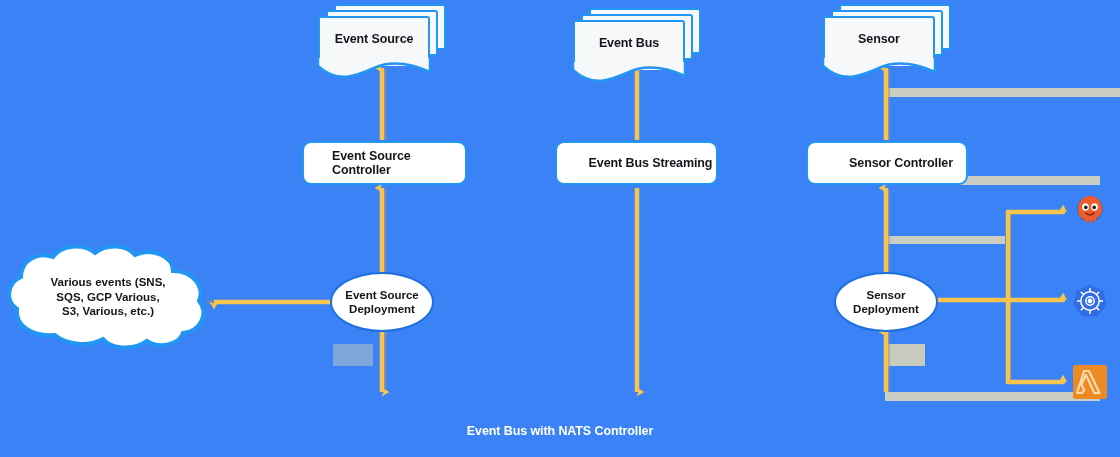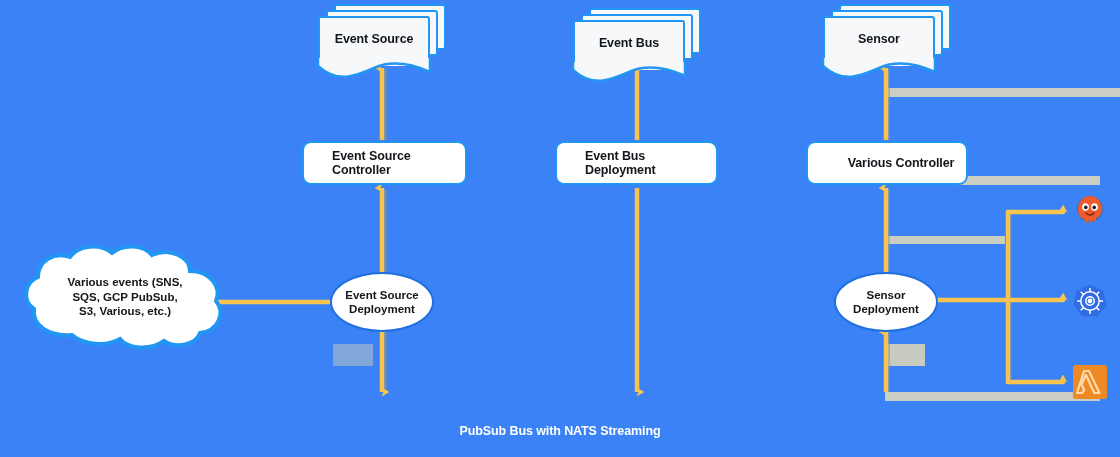--- a/index.html
+++ b/index.html
@@ -92,21 +92,21 @@
     font-size: 11.5px;
     font-weight: bold;
     color: #13161a;
     line-height: 1.22;
     text-align: center;
   }
 
   
   .cloud-wrap {
     position: absolute;
-    left: 20px; top: 243px;
+    left: 3px; top: 243px;
     width: 210px; height: 108px;
   }
   .cloud-text {
     position: absolute;
     left: 0; top: 0; width: 210px; height: 108px;
     display: flex; flex-direction: column;
     align-items: center; justify-content: center;
     font-size: 11.5px;
     font-weight: bold;
     color: #13161a;
@@ -245,38 +245,38 @@
     <svg class="wave" viewBox="0 0 112 22">
       <path d="M0 0 L0 8 C20 26 38 18 56 10 C74 2 94 6 112 14 L112 0 Z" fill="#f7f8f9" stroke="none"></path>
       <path d="M0 8 C20 26 38 18 56 10 C74 2 94 6 112 14" fill="none" stroke="#2196f3" stroke-width="2.5"></path>
       <line x1="0" y1="0" x2="0" y2="8" stroke="#2196f3" stroke-width="2.5"></line>
       <line x1="112" y1="0" x2="112" y2="14" stroke="#2196f3" stroke-width="2.5"></line>
     </svg>
     <div class="label">Event Bus</div>
   </div>
 
   <div class="ctrl" style="left:555px; top:141px; width:163px;">
-    <span>Event Bus Deployment</span>
+    <span>Event Bus Streaming</span>
   </div>
 
   <div class="stack" style="left:823px; top:4px;">
     <div class="sheet s3"></div>
     <div class="sheet s2"></div>
     <div class="sheet s1"></div>
     <svg class="wave" viewBox="0 0 112 22">
       <path d="M0 0 L0 8 C20 26 38 18 56 10 C74 2 94 6 112 14 L112 0 Z" fill="#f7f8f9" stroke="none"></path>
       <path d="M0 8 C20 26 38 18 56 10 C74 2 94 6 112 14" fill="none" stroke="#2196f3" stroke-width="2.5"></path>
       <line x1="0" y1="0" x2="0" y2="8" stroke="#2196f3" stroke-width="2.5"></line>
       <line x1="112" y1="0" x2="112" y2="14" stroke="#2196f3" stroke-width="2.5"></line>
     </svg>
     <div class="label">Sensor</div>
   </div>
 
   <div class="ctrl" style="left:806px; top:141px; width:162px;">
-    <span>Various Controller</span>
+    <span>Sensor Controller</span>
   </div>
 
   <div class="ellipse" style="left:834px; top:272px;">
     <span>Sensor</span>
     <span>Deployment</span>
   </div>
 
   <div class="cloud-wrap">
     <svg width="210" height="108" viewBox="0 0 210 108">
       <path d="M52 92
@@ -287,21 +287,21 @@
                C104 0 124 2 132 12
                C150 4 170 14 170 28
                C190 28 202 44 196 58
                C206 70 198 88 180 90
                C176 102 156 106 144 98
                C130 108 108 106 100 96
                C86 104 64 102 52 92 Z" fill="#ffffff" stroke="#2196f3" stroke-width="4"></path>
     </svg>
     <div class="cloud-text">
       <span>Various events (SNS,</span>
-      <span>SQS, GCP PubSub,</span>
+      <span>SQS, GCP Various,</span>
       <span>S3, Various, etc.)</span>
     </div>
   </div>
 
   <div class="icon-box" style="left:1072px; top:193px;">
     <svg width="36" height="36" viewBox="0 0 36 36">
       <circle cx="18" cy="16" r="13" fill="#3b6fb6"></circle>
       <path d="M18 3 C25 3 30 9 30 16 C30 21 27 24 24 25
                L24 29 L21 27 L19 31 L17 27 L14 30 L12 26
                C8 25 6 21 6 16 C6 9 11 3 18 3 Z" fill="#ef5b2b"></path>
@@ -336,16 +336,16 @@
     <svg width="36" height="36" viewBox="0 0 36 36">
       <rect x="1" y="1" width="34" height="34" rx="2.5" fill="#ed8a23"></rect>
       <path d="M11.5 7 L16.5 7 L27 29 L21.8 29 L13.8 11.6 L10 20 L12.5 25.6
                L10 29 L5.5 29 Z" fill="#f6b97a" opacity="0"></path>
       <path d="M12 7 L17 7 L27.5 29 L22.3 29 L13.9 10.8 L9.6 20.5
                L12.3 26.2 L9.9 29 L5 29 Z" fill="none" stroke="#ffd9ae" stroke-width="2.2" stroke-linejoin="round"></path>
     </svg>
   </div>
 
   <div class="caption">
-    <span>PubSub Bus with NATS Streaming</span>
+    <span>Event Bus with NATS Controller</span>
   </div>
 
 </div>
 
 </body></html>

